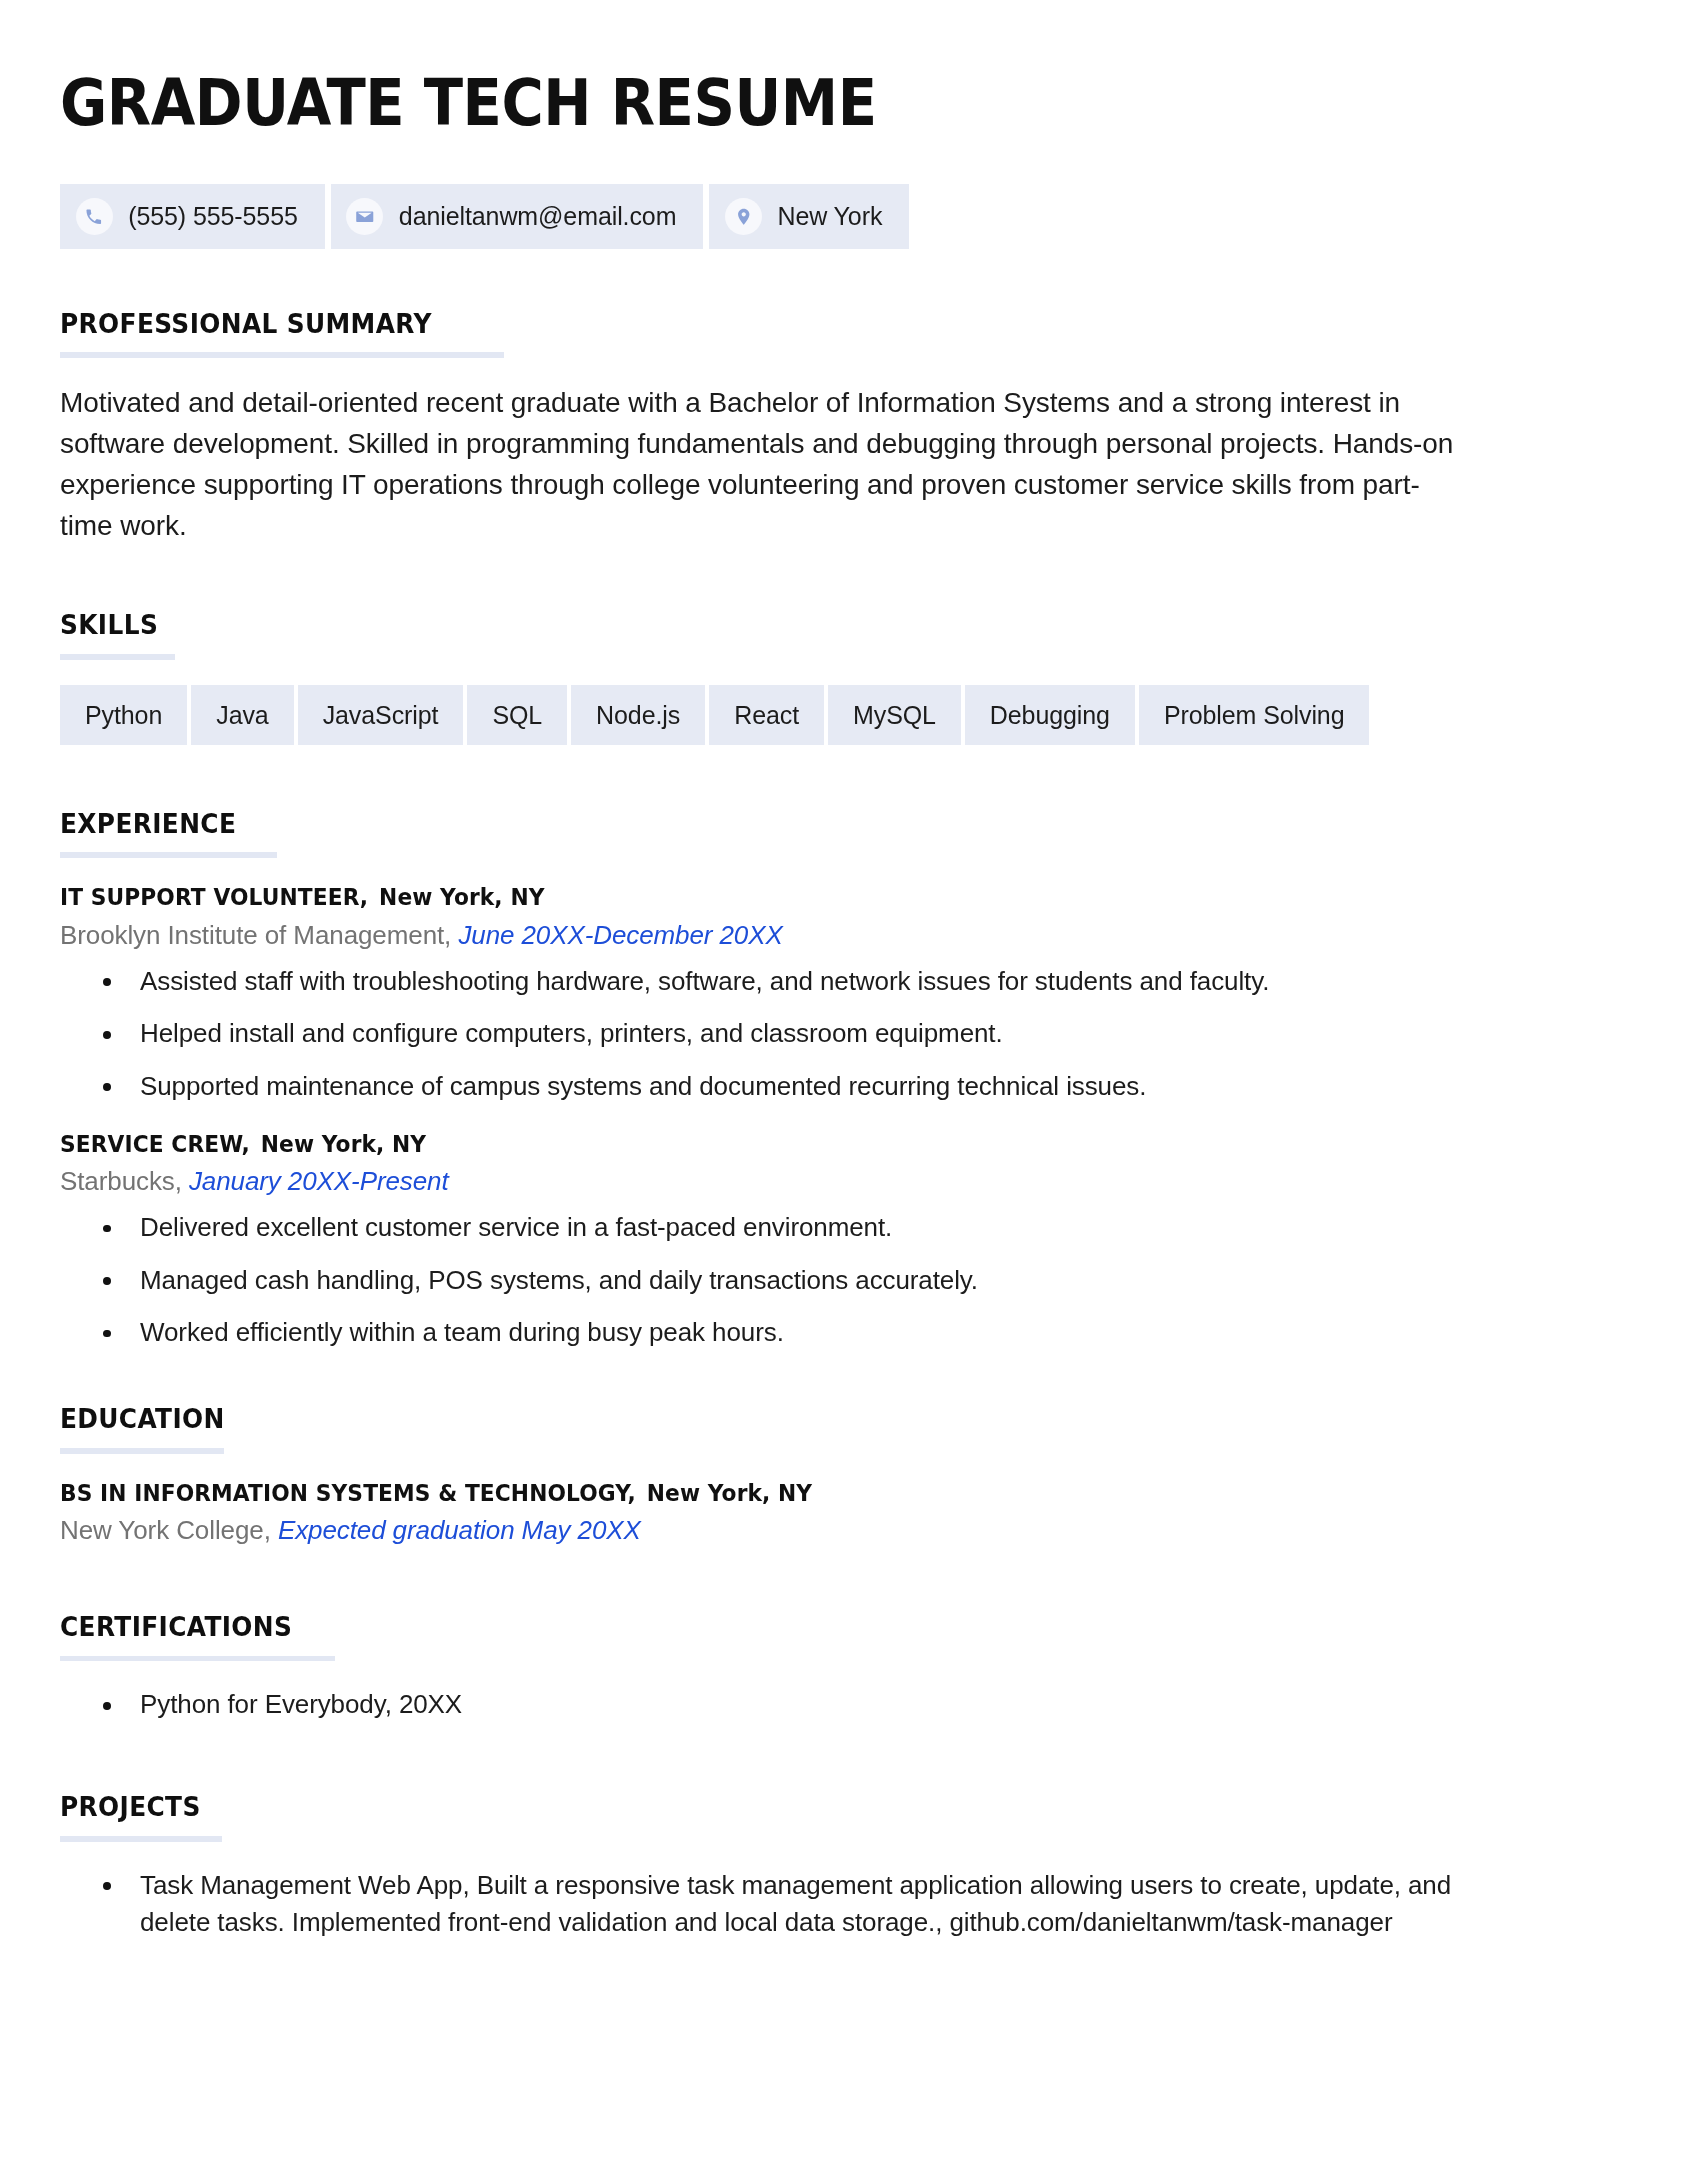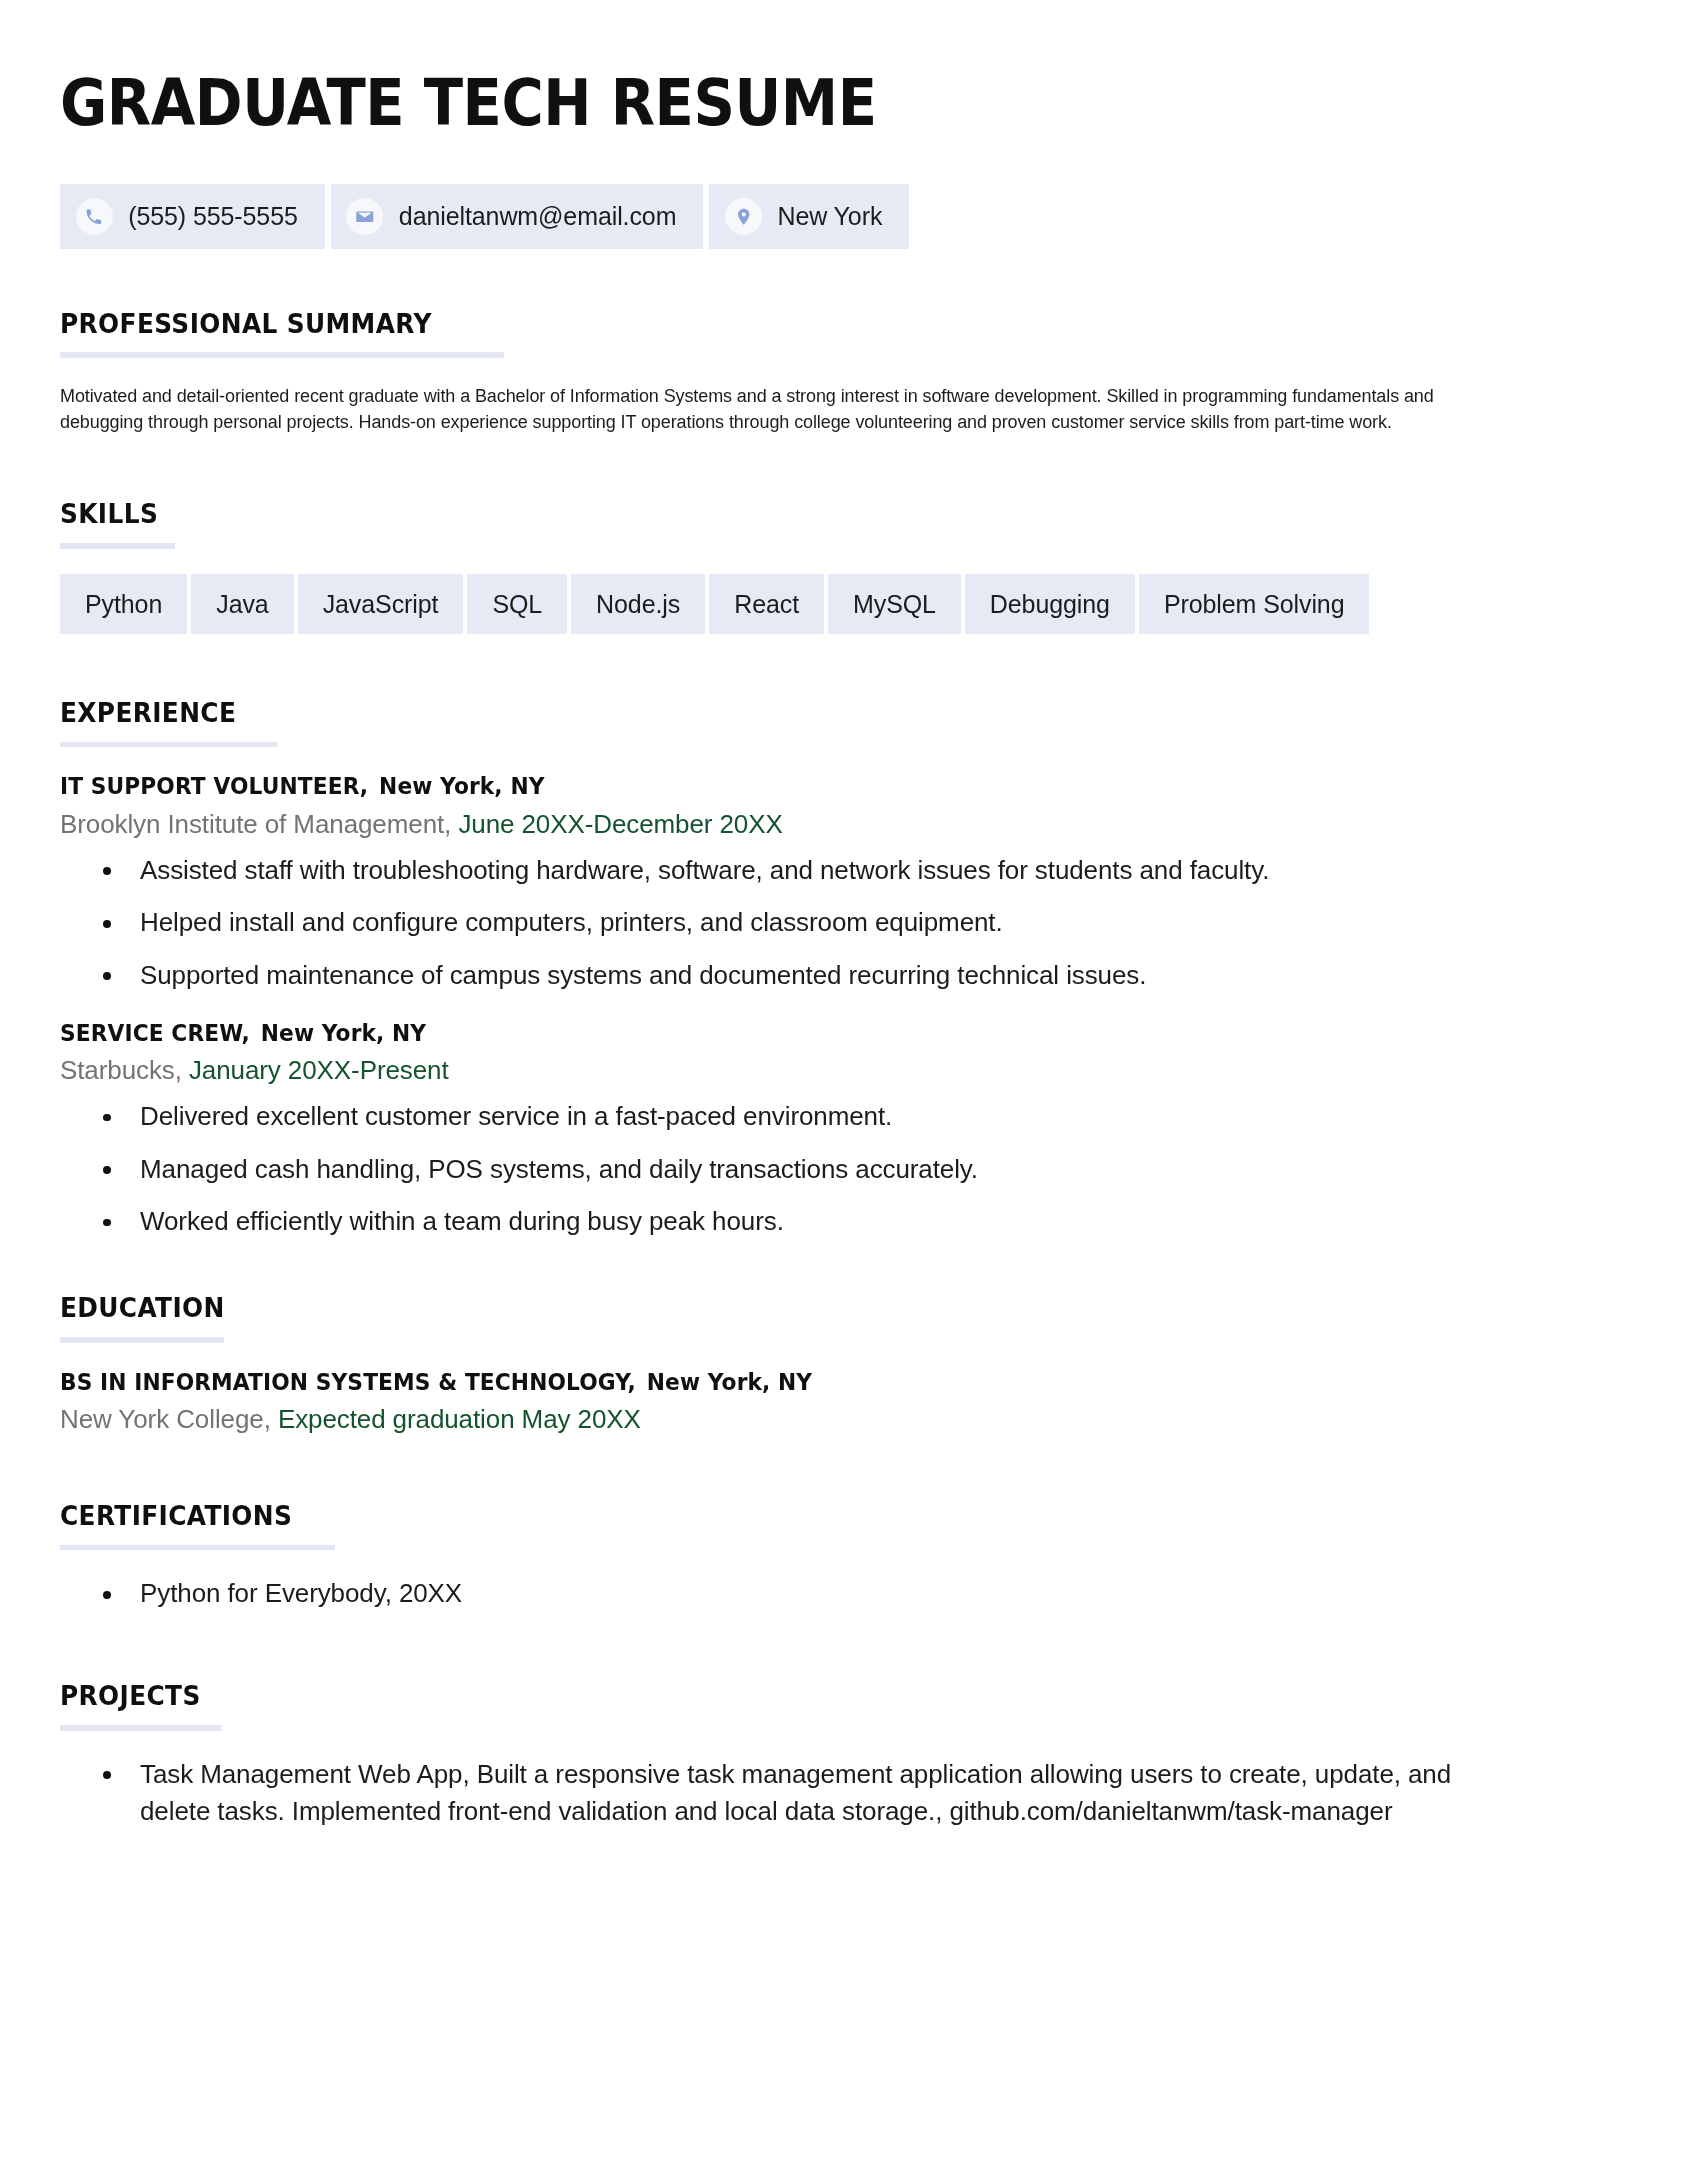--- a/index.html
+++ b/index.html
@@ -90,21 +90,21 @@
     margin-bottom: 25px;
   }
   .rule-w-summary { width: 444px; }
   .rule-w-skills  { width: 115px; }
   .rule-w-exp     { width: 217px; }
   .rule-w-edu     { width: 164px; }
   .rule-w-cert    { width: 275px; }
   .rule-w-proj    { width: 162px; }
 
   .body-text {
-    font-size: 18px;
+    font-size: 28px;
     line-height: 1.46;
     color: #1c1c1c;
     margin: 0;
     max-width: 1560px;
     letter-spacing: -0.1px;
   }
 
   
   .skills-row {
     display: flex;
@@ -136,21 +136,21 @@
     letter-spacing: 0.1px;
   }
   .entry-title .loc { margin-left: 11.7px; }
   .entry-sub {
     font-size: 26px;
     margin: 0 0 5.9px 0;
     letter-spacing: -0.1px;
     line-height: 1.3;
   }
   .org { color: #737373; text-align: right; }
-  .dates { color: #14532d; }
+  .dates { color: #1d4ed8; font-style: italic; }
 
   ul.bullets {
     list-style: none;
     margin: 9.8px 0 25px 0;
     padding: 0;
   }
   ul.bullets li {
     position: relative;
     padding-left: 80px;
     font-size: 26px;

